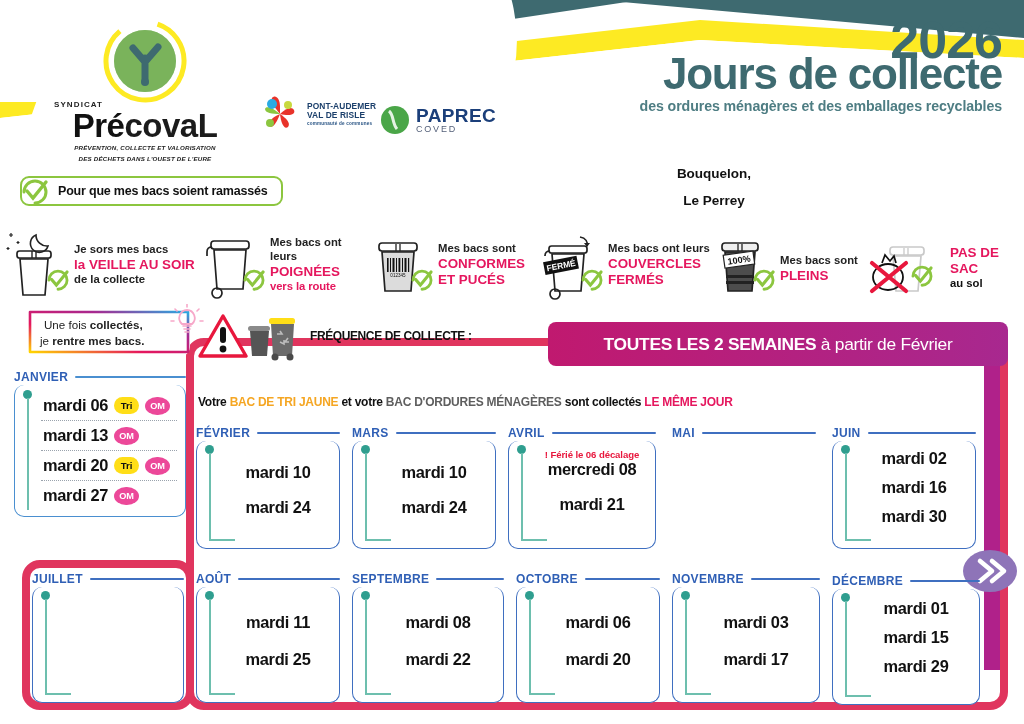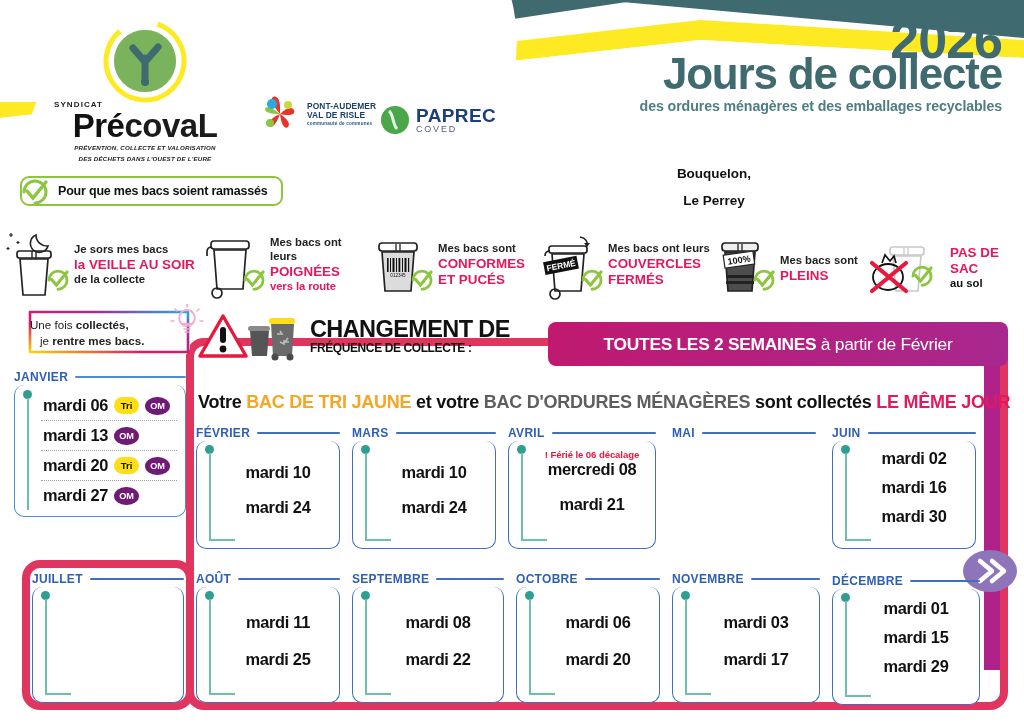--- a/index.html
+++ b/index.html
@@ -85,21 +85,21 @@
   #pink-frame { position:absolute; left:186px; top:338px; width:822px; height:372px; z-index:1;
       border:8px solid #e0355e; border-radius:18px; background:#fff; }
   #pink-frame2 { position:absolute; left:22px; top:560px; width:172px; height:150px; z-index:1;
       border:8px solid #e0355e; border-radius:18px; background:#fff; }
   #magenta-bar { position:absolute; left:984px; top:330px; width:16px; height:340px; z-index:2;
       background:#b0218a; }
   #arrow-circle { position:absolute; left:962px; top:548px; width:56px; height:46px; z-index:7; }
 
   
   #tri-line { position:absolute; left:198px; top:392px; width:796px; z-index:8; white-space:nowrap; }
-  #tri-line span { font-size:18px; font-weight:800; letter-spacing:-.25px; }
+  #tri-line span { font-size:12px; font-weight:800; letter-spacing:-.25px; }
   .c-dark { color:#111; } .c-orange { color:#f5a623; } .c-grey { color:#5e5e5e; } .c-pink { color:#e5175e; }
 
   
   .mcard { position:absolute; z-index:8; }
   .mhead { display:flex; align-items:center; height:17px; }
   .mname { font-size:12px; font-weight:800; color:#2f5fb5; letter-spacing:.3px; white-space:nowrap; }
   .mrule { flex:1; height:2px; background:#3f6fc0; margin-left:7px; border-radius:2px; }
   .mbox { position:relative; border:1.6px solid #3f6fc0; border-radius:10px; background:#fff;
      border-top:none; border-top-right-radius:10px; }
   .mbox::before{ content:""; position:absolute; left:-1.6px; top:-1px; width:40%; height:1.6px;}
@@ -112,21 +112,21 @@
   .ferie { font-size:9.6px; font-weight:800; color:#e8173d; letter-spacing:-.1px; }
 
   
   #jan-card { position:absolute; left:14px; top:368px; width:172px; z-index:8; }
   #jan-card .jbox { position:relative; border:1.6px solid #4a8fd0; border-radius:10px; border-top:none;
      background:#fff; padding:6px 4px 6px 22px; }
   .jrow { display:flex; align-items:center; justify-content:flex-start; height:29px; padding-left:6px; }
   .jrow .jd { font-size:16.4px; font-weight:800; color:#111; letter-spacing:-.3px; }
   .badge { display:inline-flex; align-items:center; justify-content:center; font-weight:800; margin-left:6px; }
   .b-tri { width:25px; height:17px; border-radius:9px; background:#ffde17; color:#111; font-size:9.6px; }
-  .b-om  { width:25px; height:18px; border-radius:50%/52%; background:#701a75; color:#fff; font-size:9.2px; }
+  .b-om  { width:25px; height:18px; border-radius:50%/52%; background:#ec4899; color:#fff; font-size:9.2px; }
   .jsep { border-top:1.6px dotted #9aa3ad; margin:0 4px; }
 </style>
 </head>
 <body>
 
 <div id="header-decor">
   <svg width="1024" height="160" viewBox="0 0 1024 160">
     <path d="M0,0 H1024 V38 L600,0 Z" fill="#3e6a70"></path>
     <path d="M0,0 H640 L0,96 Z" fill="#3e6a70"></path>
     <path d="M0,100 L700,20 L1024,40 L1024,58 L700,40 L0,118 Z" fill="#fdea23"></path>
@@ -365,21 +365,21 @@
     <defs>
       <linearGradient id="bcg" x1="0" y1="1" x2="1" y2="0">
         <stop offset="0%" stop-color="#ffd400"></stop>
           <stop offset="35%" stop-color="#e5175e"></stop>
         <stop offset="70%" stop-color="#a8288f"></stop>
           <stop offset="100%" stop-color="#29abe2"></stop>
       </linearGradient>
     </defs>
     <path d="M10,4 L168,4 M168,4 L168,44 M168,44 L10,44 M10,44 L10,4" fill="none" stroke="url(#bcg)" stroke-width="2.6" stroke-linecap="round"></path>
   </svg>
-  <div class="bc-line" style="position:relative;">
+  <div class="bc-line" style="position:relative;padding-left:14px">
     <span>Une fois </span><b>collectés,</b>
   </div>
   <div class="bc-line" style="position:relative;padding-left:10px">
     <span>je </span><b>rentre mes bacs.</b>
   </div>
   <span id="bulb-icon">
     <svg width="34" height="34" viewBox="0 0 34 34">
       <path d="M17,3 l0,-3 M7,7 l-2,-2 M27,7 l2,-2 M4,17 l-3,0 M30,17 l3,0" stroke="#f7a8c9" stroke-width="1.6" stroke-linecap="round"></path>
       <path d="M17,6 A8,8 0 0 1 22,20 L12,20 A8,8 0 0 1 17,6 Z" fill="none" stroke="#f7a8c9" stroke-width="1.8"></path>
       <path d="M13,22 l8,0 M14,25 l6,0 M15,28 l4,0" stroke="#f7a8c9" stroke-width="1.6" stroke-linecap="round"></path>
@@ -400,21 +400,20 @@
       <rect x="25" y="8" width="26" height="6" rx="2.5" fill="#ffde17"></rect>
       <path d="M27,14 L29,46 L48,46 L50,14 Z" fill="#6b6b6b"></path>
       <circle cx="31" cy="47" r="3.5" fill="#4a4a4a"></circle>
       <circle cx="46" cy="47" r="3.5" fill="#4a4a4a"></circle>
       <rect x="4" y="16" width="22" height="5" rx="2.5" fill="#8a8a8a"></rect>
       <path d="M6,21 L8,46 L23,46 L25,21 Z" fill="#555"></path>
       <path d="M33,24 l5,0 l-2,-3 M44,28 l-3,4 l4,0 M36,32 l4,2 l0,-4" stroke="#bdbdbd" stroke-width="1.6" fill="none"></path>
     </svg>
   </span>
   <div id="change-txt">
-    <div class="c1">CHANGEMENT DE</div>
     <div class="c2">FRÉQUENCE DE COLLECTE :</div>
   </div>
 </div>
 
 <div id="freq-banner">
   <div class="fb">
     <b>TOUTES LES 2 SEMAINES</b><span> à partir de Février</span>
   </div>
 </div>
 

